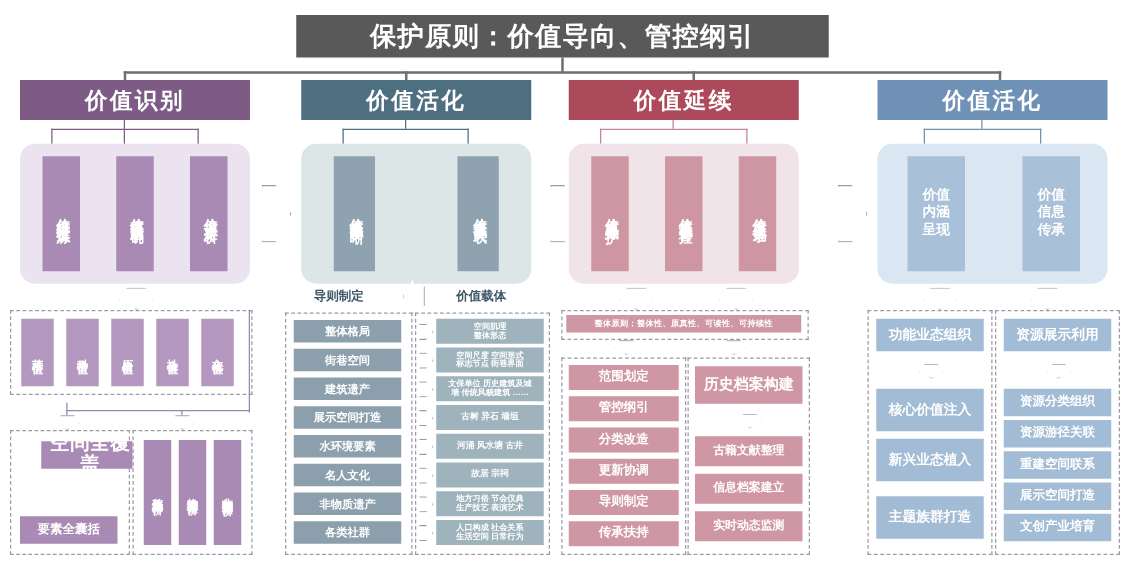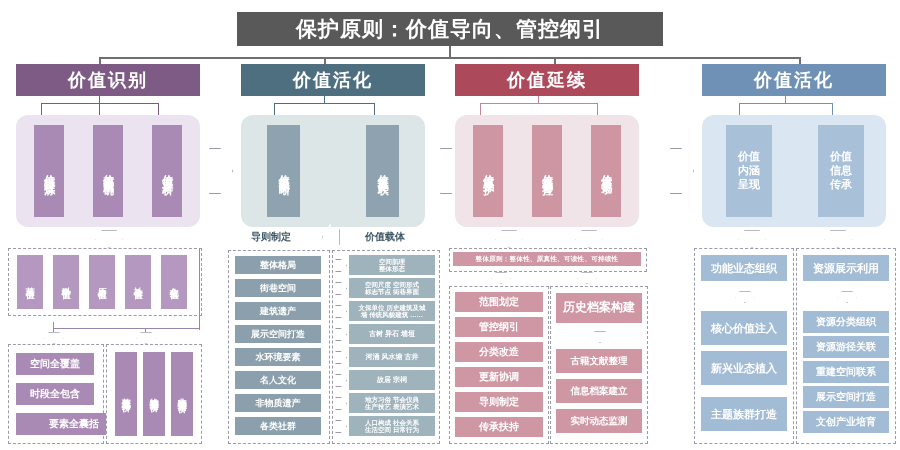--- a/index.html
+++ b/index.html
@@ -179,23 +179,22 @@
     </div>
 
     <div class="vline" style="left:191px;top:188px;width:1.4px;height:82px;"></div>
     <div class="vline" style="left:45px;top:268px;width:147px;height:1.4px;"></div>
     <div class="vline" style="left:45px;top:262px;width:1.4px;height:18px;"></div>
     <div class="vline" style="left:137px;top:268px;width:1.4px;height:12px;"></div>
     <div class="darrow" style="left:36px;top:272px;width:18px;height:10px;"></div>
     <div class="darrow" style="left:128px;top:272px;width:18px;height:10px;"></div>
 
     <div class="dbox" style="left:0px;top:284px;width:94px;height:98px;">
-      <div class="chip p1" style="left:7px;top:8px;width:78px;height:22px;font-size:10px;">空间全覆盖</div>
-      <div class="chip p1" style="left:7px;top:38px;width:78px;height:22px;font-size:10px;">时段全包含</div>
-      <div class="chip p1" style="left:7px;top:68px;width:78px;height:22px;font-size:10px;padding-left:19px;">要素全囊括</div>
+      <div class="chip p1" style="left:24px;top:8px;width:78px;height:22px;font-size:16px;">空间全覆盖</div>
+      <div class="chip p1" style="left:7px;top:68px;width:78px;height:22px;font-size:10px;">要素全囊括</div>
     </div>
 
     <div class="dbox" style="left:98px;top:284px;width:94px;height:98px;">
       <div class="chip v p1" style="left:8px;top:7px;width:22px;height:84px;font-size:9px;">整体格局评价</div>
       <div class="chip v p1" style="left:36px;top:7px;width:22px;height:84px;font-size:9px;">物质要素评价</div>
       <div class="chip v p1" style="left:64px;top:7px;width:22px;height:84px;font-size:9px;">非物质要素评价</div>
     </div>
   </div>
 
   <div class="col col2 c2">

